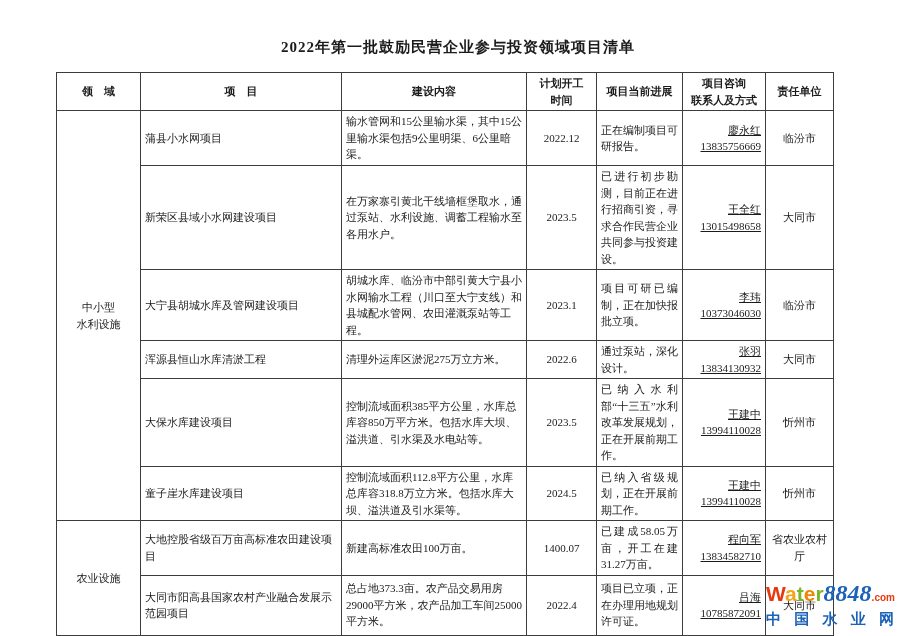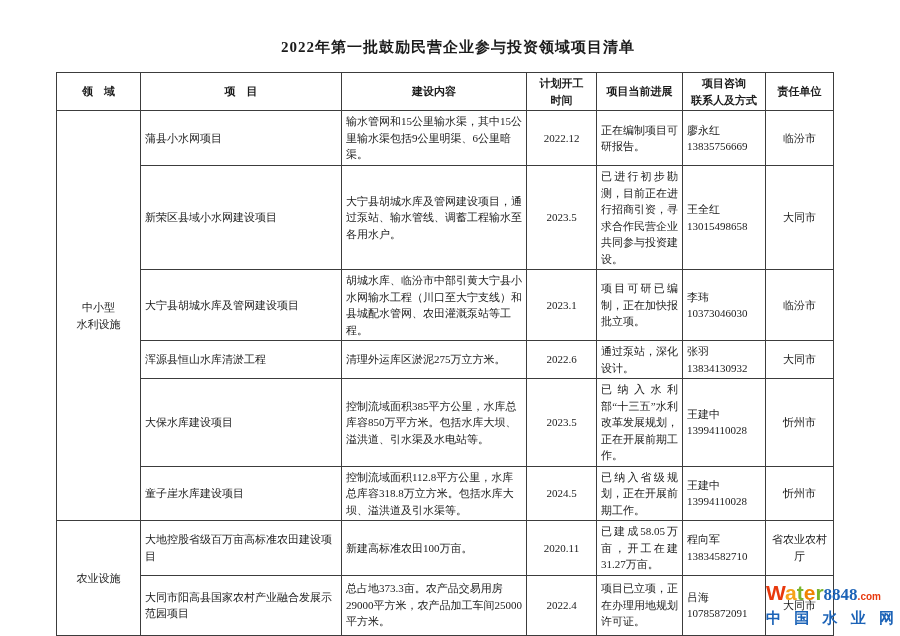--- a/index.html
+++ b/index.html
@@ -19,21 +19,21 @@
   table.projects td, table.projects th {
     border: 1px solid #3c3c3c; padding: 2px 4px; vertical-align: middle;
     overflow: hidden;
   }
   thead th { font-weight: bold; text-align: center; white-space: pre-line; height: 38px; padding: 2px 2px; }
   td.field-cell { text-align: center; white-space: pre-line; }
   td.project-cell { text-align: left; padding-left: 6px; }
   td.content-cell { text-align: left; padding-left: 5px; padding-right: 3px; }
   td.start-cell { text-align: center; }
   td.progress-cell { text-align: justify; text-justify: inter-character; padding-left: 5px; padding-right: 4px; }
-  td.contact-cell { text-align: left; padding: 2px 1px; }
+  td.contact-cell { text-align: right; padding: 2px 1px; text-decoration: underline; }
   td.unit-cell { text-align: center; }
 
   tr.r1 td { height: 55px; }
   tr.r2 td { height: 73px; }
   tr.r3 td { height: 67px; }
   tr.r4 td { height: 38px; }
   tr.r5 td { height: 87px; }
   tr.r6 td { height: 48px; }
   tr.r7 td { height: 47px; }
   tr.r8 td { height: 60px; }
@@ -42,21 +42,21 @@
     position: absolute; left: 766px; top: 582px; width: 130px;
     font-family: "Liberation Sans", "DejaVu Sans", sans-serif;
   }
   .logo-line1 { white-space: nowrap; line-height: 22px; }
   .logo-word span { font-size: 21px; font-weight: bold; }
   .lw0 { color: #e8380d; }
   .lw1 { color: #f5a31a; }
   .lw2 { color: #7ab52b; }
   .lw3 { color: #f08300; }
   .lw4 { color: #7ab52b; }
-  .logo-number { font-size: 17px; font-weight: bold; color: #1c63b7; font-family: "Liberation Serif", serif; }
+  .logo-number { font-size: 24px; font-style: italic; font-weight: bold; color: #1c63b7; font-family: "Liberation Serif", serif; }
   .logo-tld { font-size: 10px; font-weight: bold; color: #e8380d; vertical-align: baseline; }
   .logo-tagline {
     margin-top: 1px; display: flex; justify-content: space-between;
     color: #1c63b7; font-weight: bold; font-size: 15px; width: 128px;
   }
 </style>
 </head>
 <body>
 
 <div class="page-title">2022年第一批鼓励民营企业参与投资领域项目清单</div>
@@ -93,21 +93,21 @@
       <td class="start-cell">2022.12</td>
       <td class="progress-cell">正在编制项目可研报告。</td>
       <td class="contact-cell">
         <div>廖永红</div>
         <div>13835756669</div>
       </td>
       <td class="unit-cell">临汾市</td>
     </tr>
     <tr class="r2">
       <td class="project-cell">新荣区县域小水网建设项目</td>
-      <td class="content-cell">大宁县胡城水库及管网建设项目，通过泵站、输水管线、调蓄工程输水至各用水户。</td>
+      <td class="content-cell">在万家寨引黄北干线墙框堡取水，通过泵站、水利设施、调蓄工程输水至各用水户。</td>
       <td class="start-cell">2023.5</td>
       <td class="progress-cell">已进行初步勘测，目前正在进行招商引资，寻求合作民营企业共同参与投资建设。</td>
       <td class="contact-cell">
         <div>王全红</div>
         <div>13015498658</div>
       </td>
       <td class="unit-cell">大同市</td>
     </tr>
     <tr class="r3">
       <td class="project-cell">大宁县胡城水库及管网建设项目</td>
@@ -150,21 +150,21 @@
       <td class="contact-cell">
         <div>王建中</div>
         <div>13994110028</div>
       </td>
       <td class="unit-cell">忻州市</td>
     </tr>
     <tr class="r7">
       <td class="field-cell" rowspan="2">农业设施</td>
       <td class="project-cell">大地控股省级百万亩高标准农田建设项目</td>
       <td class="content-cell">新建高标准农田100万亩。</td>
-      <td class="start-cell">2020.11</td>
+      <td class="start-cell">1400.07</td>
       <td class="progress-cell">已建成58.05万亩，开工在建31.27万亩。</td>
       <td class="contact-cell">
         <div>程向军</div>
         <div>13834582710</div>
       </td>
       <td class="unit-cell">省农业农村厅</td>
     </tr>
     <tr class="r8">
       <td class="project-cell">大同市阳高县国家农村产业融合发展示范园项目</td>
       <td class="content-cell">总占地373.3亩。农产品交易用房29000平方米，农产品加工车间25000平方米。</td>

